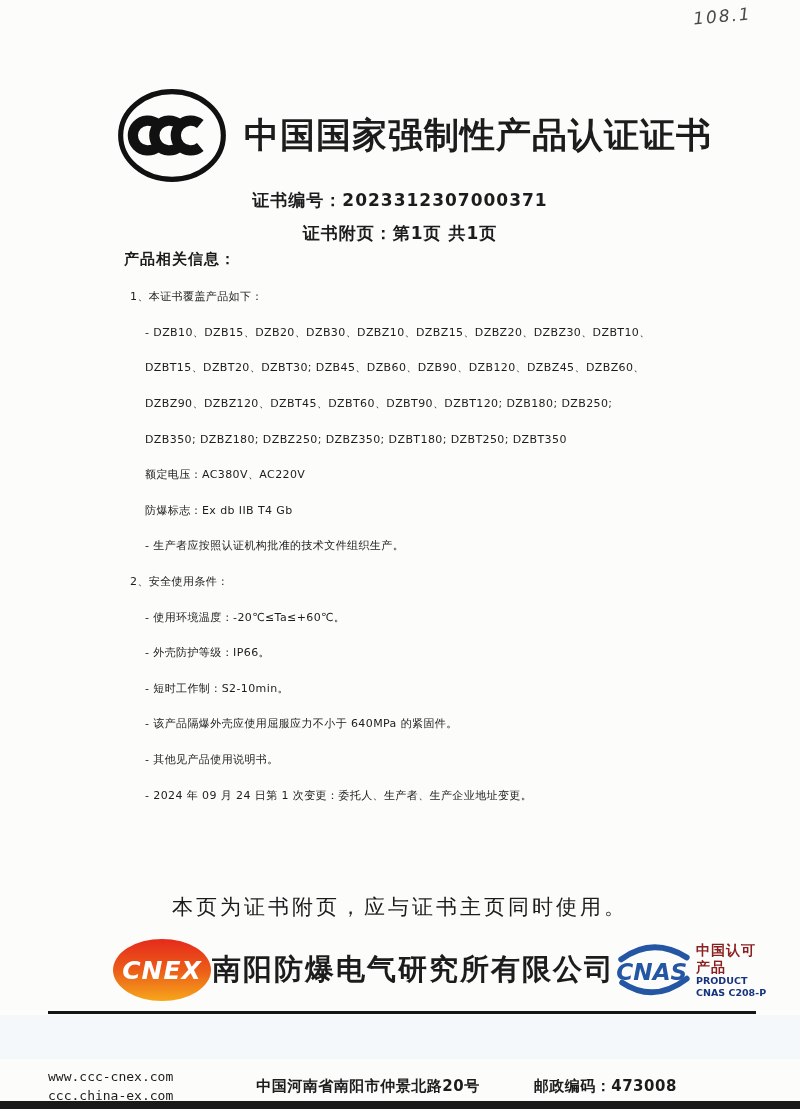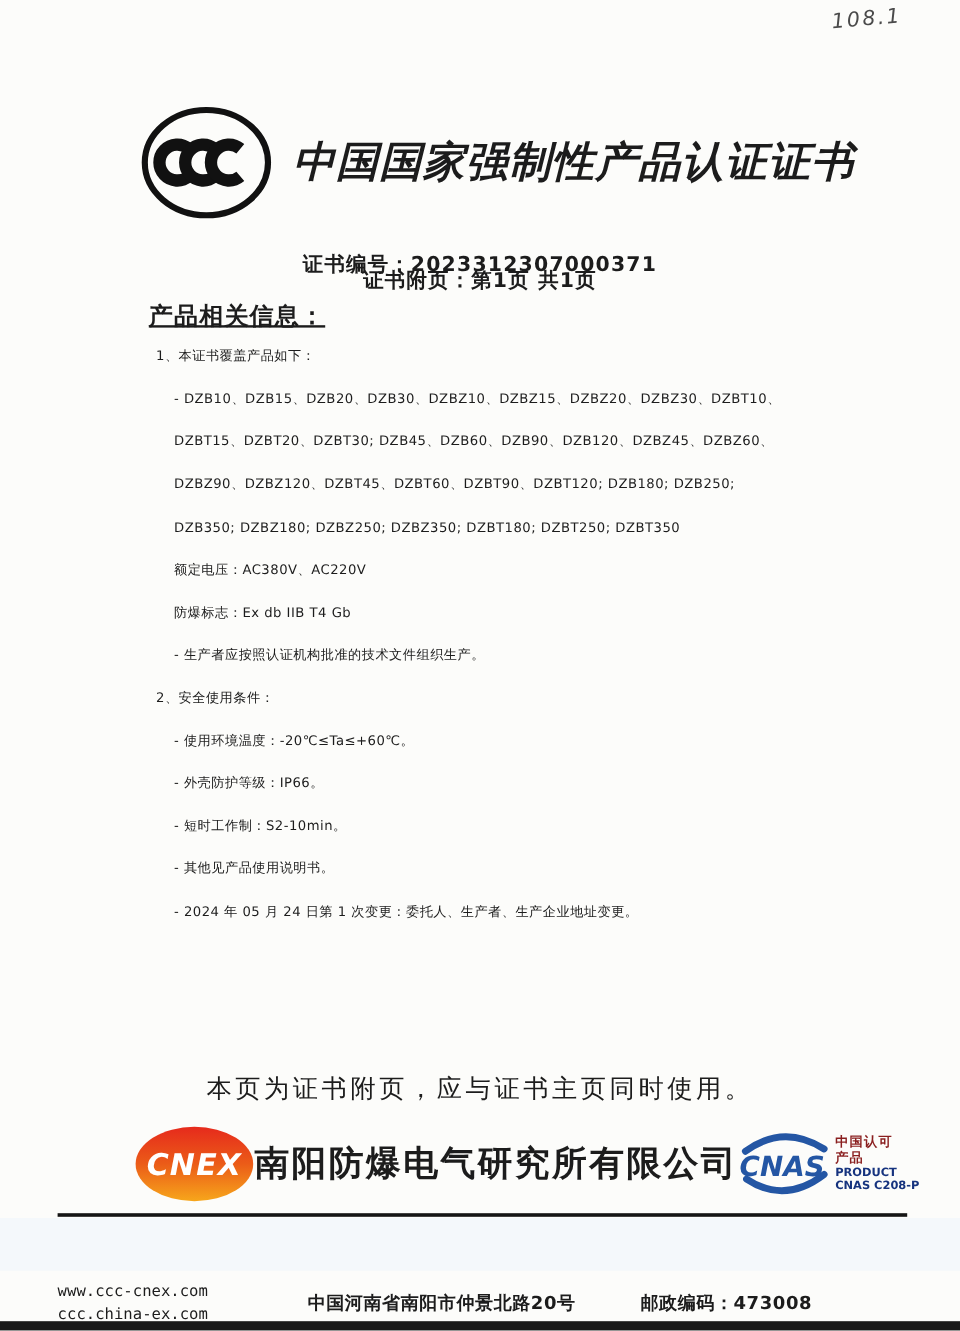--- a/index.html
+++ b/index.html
@@ -8,54 +8,54 @@
     background:#fcfcfa; color:#1c1c1c;
     font-family:"DejaVu Sans","Liberation Sans",sans-serif;
   }
   .handwriting {
     position:absolute; top:6px; right:48px;
     font-size:17px; color:#4a4a4a; letter-spacing:2px;
     transform:rotate(-5deg); font-style:italic;
   }
   .header {
     position:absolute; top:86px; left:116px;
-    display:flex; align-items:center; gap:16px;font-style:italic;
+    display:flex; align-items:center; gap:16px;
   }
   .ccc-logo { width:112px; height:99px; flex:0 0 auto; }
   .title { font-size:35px; font-weight:600; letter-spacing:1px; white-space:nowrap; }
   .cert-line {
     position:absolute; left:0; width:100%;
     text-align:center; font-weight:bold; font-size:17px; letter-spacing:1px;
   }
-  .cert-line.no1 { top:189px;margin-top:20px; }
+  .cert-line.no1 { top:189px; }
   .cert-line.no2 { top:222px; }
   .section-title {
     position:absolute; top:250px; left:124px;
-    font-size:20px; font-weight:bold; letter-spacing:1px;text-decoration:underline;
+    font-size:15px; font-weight:bold; letter-spacing:1px;
   }
   .body-lines { position:absolute; top:279px; left:130px; width:630px; }
   .bline {
     height:35.6px; display:flex; align-items:center;
     font-size:11px; letter-spacing:0.4px; white-space:nowrap;
   }
   .in2 { padding-left:15px; }
   .note {
     position:absolute; top:893px; left:0; width:100%;
     text-align:center; font-size:21px; letter-spacing:3px;
   }
   .logo-row {
     position:absolute; top:935px; left:112px; width:644px; height:70px;
     display:flex; align-items:center; justify-content:space-between;
   }
   .cnex-logo { width:100px; height:64px; flex:0 0 auto; }
   .company { font-size:29px; font-weight:600; letter-spacing:2px; white-space:nowrap; }
   .cnas { display:flex; align-items:center; gap:5px; flex:0 0 auto; }
   .cnas-logo { width:76px; height:54px; }
   .cnas-text { display:flex; flex-direction:column; line-height:1.18; }
-  .cnas-cn { color:#8a1f1f; font-size:11px;  font-weight:bold; letter-spacing:1px; }
+  .cnas-cn { color:#8a1f1f; font-size:14px;  font-weight:bold; letter-spacing:1px; }
   .cnas-en { color:#16337e; font-size:9.5px; font-weight:bold; }
   .footer-band { position:absolute; top:1015px; left:0; width:100%; height:44px; background:#f4f8fb; }
   .rule { position:absolute; top:1011px; left:48px; width:708px; height:3px; background:#151515; }
   .footer {
     position:absolute; top:1068px; left:48px; width:712px;
     display:flex; align-items:center;
   }
   .f-left, .f-right {
     font-family:"DejaVu Sans Mono","Liberation Mono",monospace;
     font-size:13px; line-height:1.45; white-space:nowrap;
@@ -95,22 +95,23 @@
     <div class="bline in2">DZBT15、DZBT20、DZBT30; DZB45、DZB60、DZB90、DZB120、DZBZ45、DZBZ60、</div>
     <div class="bline in2">DZBZ90、DZBZ120、DZBT45、DZBT60、DZBT90、DZBT120; DZB180; DZB250;</div>
     <div class="bline in2">DZB350; DZBZ180; DZBZ250; DZBZ350; DZBT180; DZBT250; DZBT350</div>
     <div class="bline in2">额定电压：AC380V、AC220V</div>
     <div class="bline in2">防爆标志：Ex db IIB T4 Gb</div>
     <div class="bline in2">- 生产者应按照认证机构批准的技术文件组织生产。</div>
     <div class="bline">2、安全使用条件：</div>
     <div class="bline in2">- 使用环境温度：-20℃≤Ta≤+60℃。</div>
     <div class="bline in2">- 外壳防护等级：IP66。</div>
     <div class="bline in2">- 短时工作制：S2-10min。</div>
+    <div class="bline in2">- 该产品隔爆外壳应使用屈服应力不小于 640MPa 的紧固件。</div>
     <div class="bline in2">- 其他见产品使用说明书。</div>
-    <div class="bline in2">- 2024 年 05 月 24 日第 1 次变更：委托人、生产者、生产企业地址变更。</div>
+    <div class="bline in2">- 2024 年 09 月 24 日第 1 次变更：委托人、生产者、生产企业地址变更。</div>
   </div>
 
   <div class="note">本页为证书附页，应与证书主页同时使用。</div>
 
   <div class="logo-row">
     <svg class="cnex-logo" viewBox="0 0 100 64">
       <defs>
         <linearGradient id="cnexg" x1="0" y1="0" x2="0" y2="1">
           <stop offset="0" stop-color="#e62a1c"></stop>
           <stop offset="0.5" stop-color="#eb5c18"></stop>

